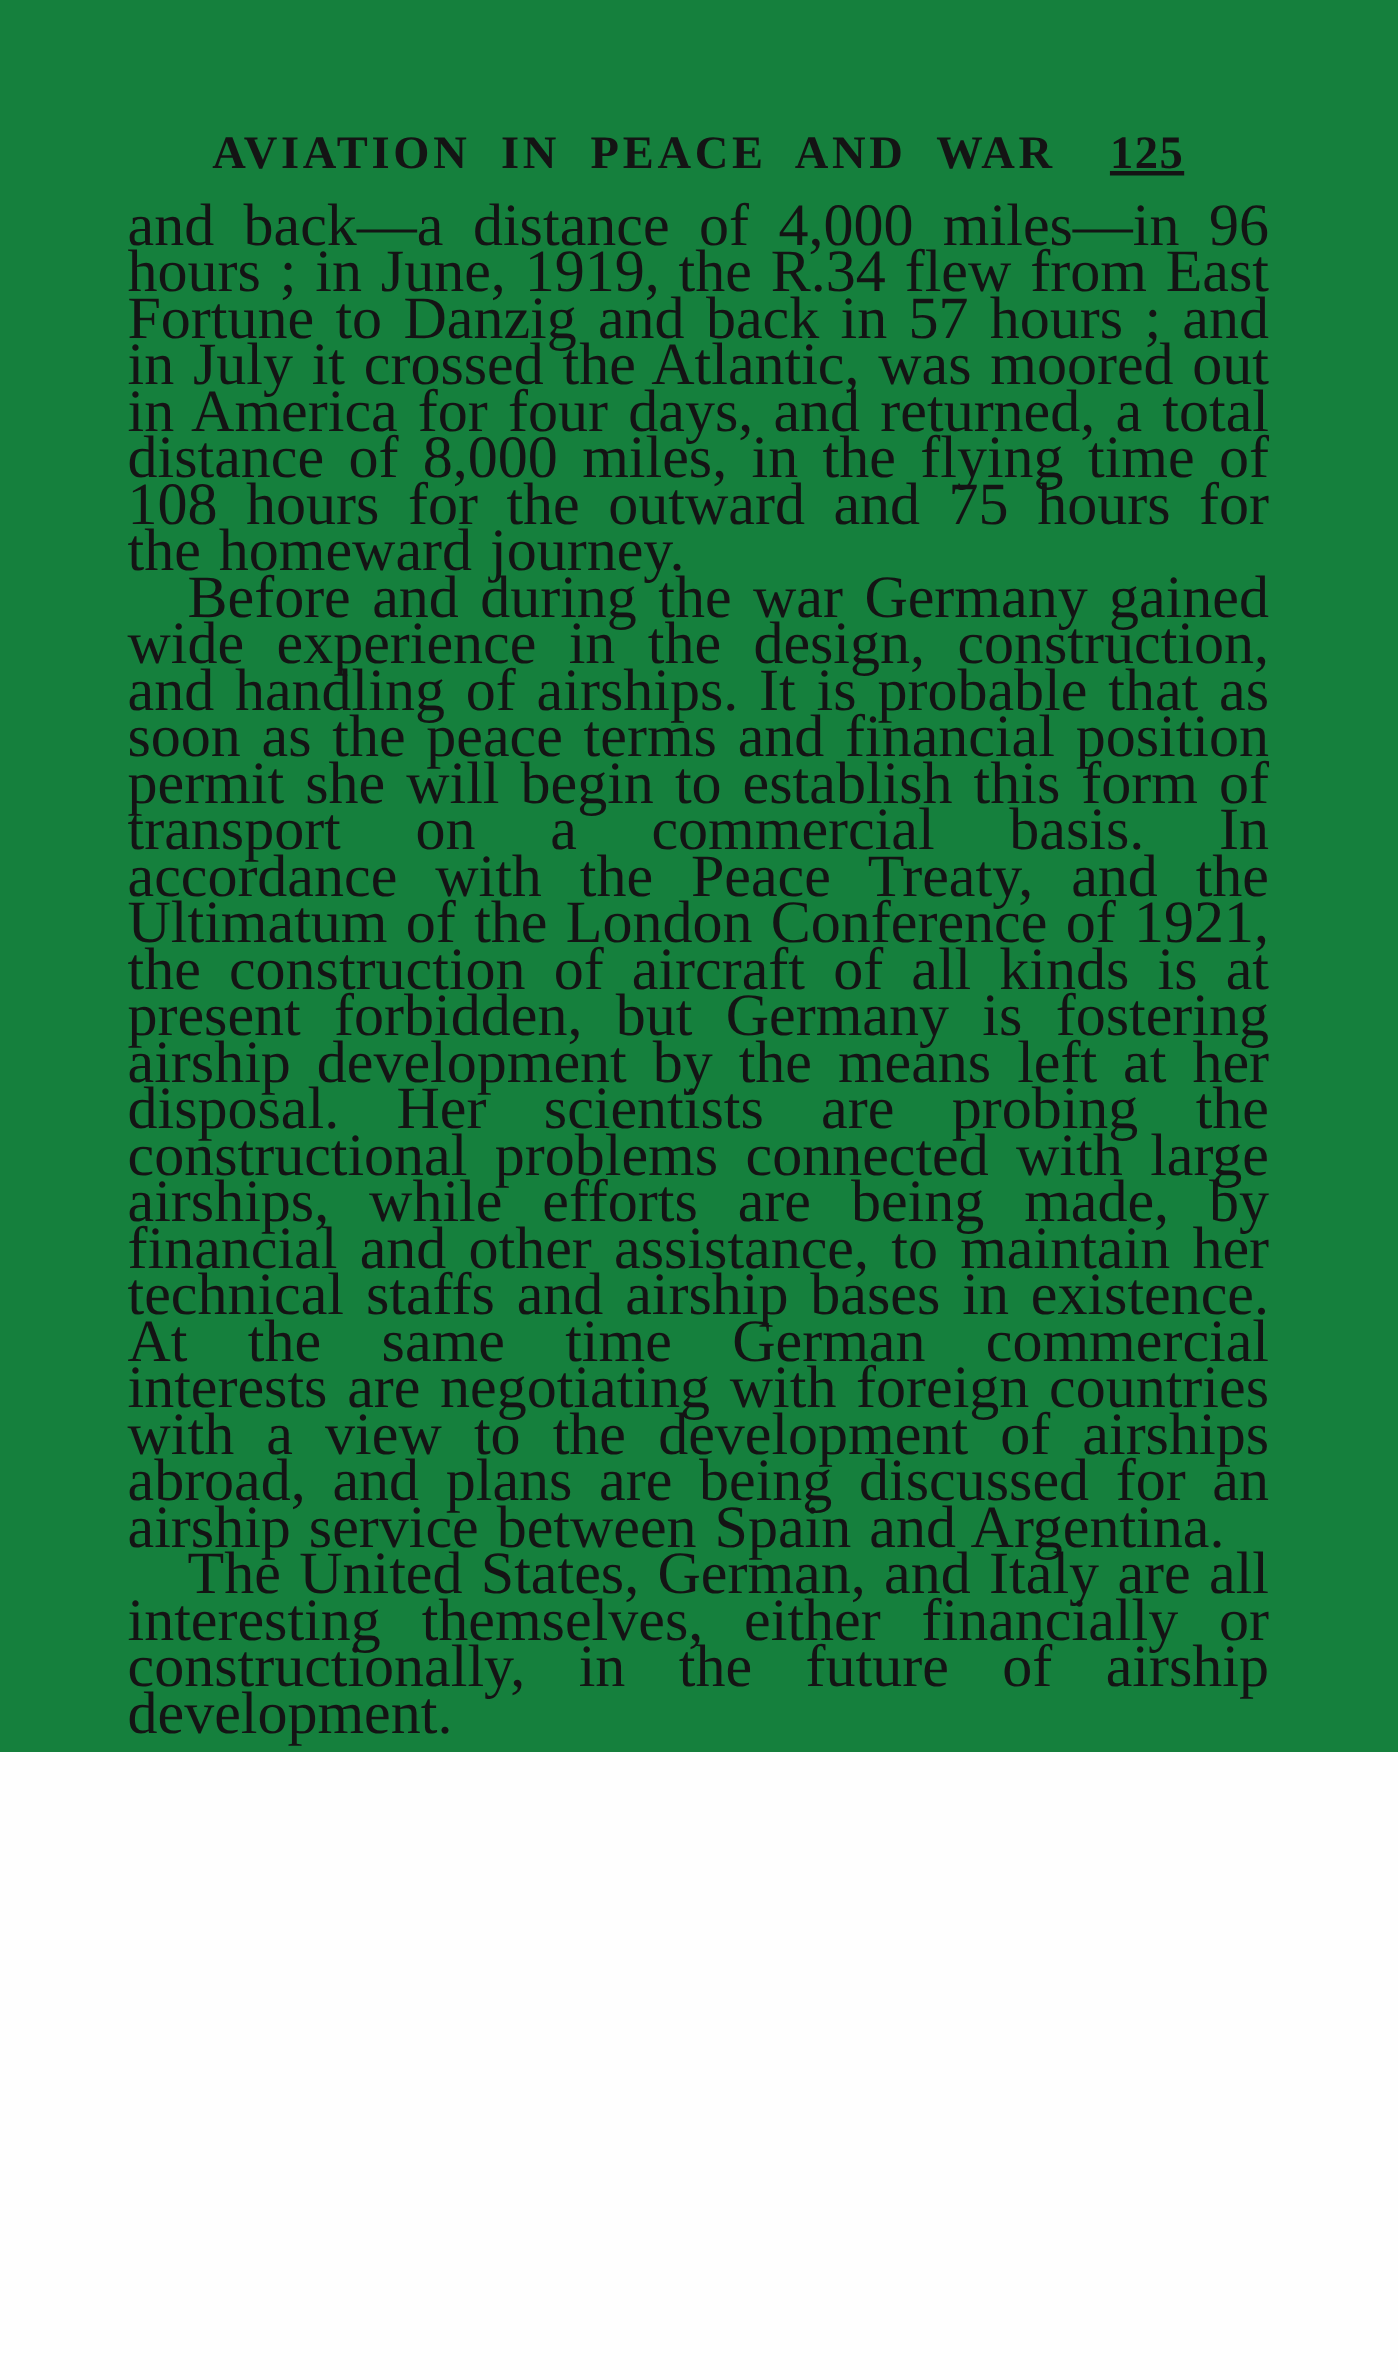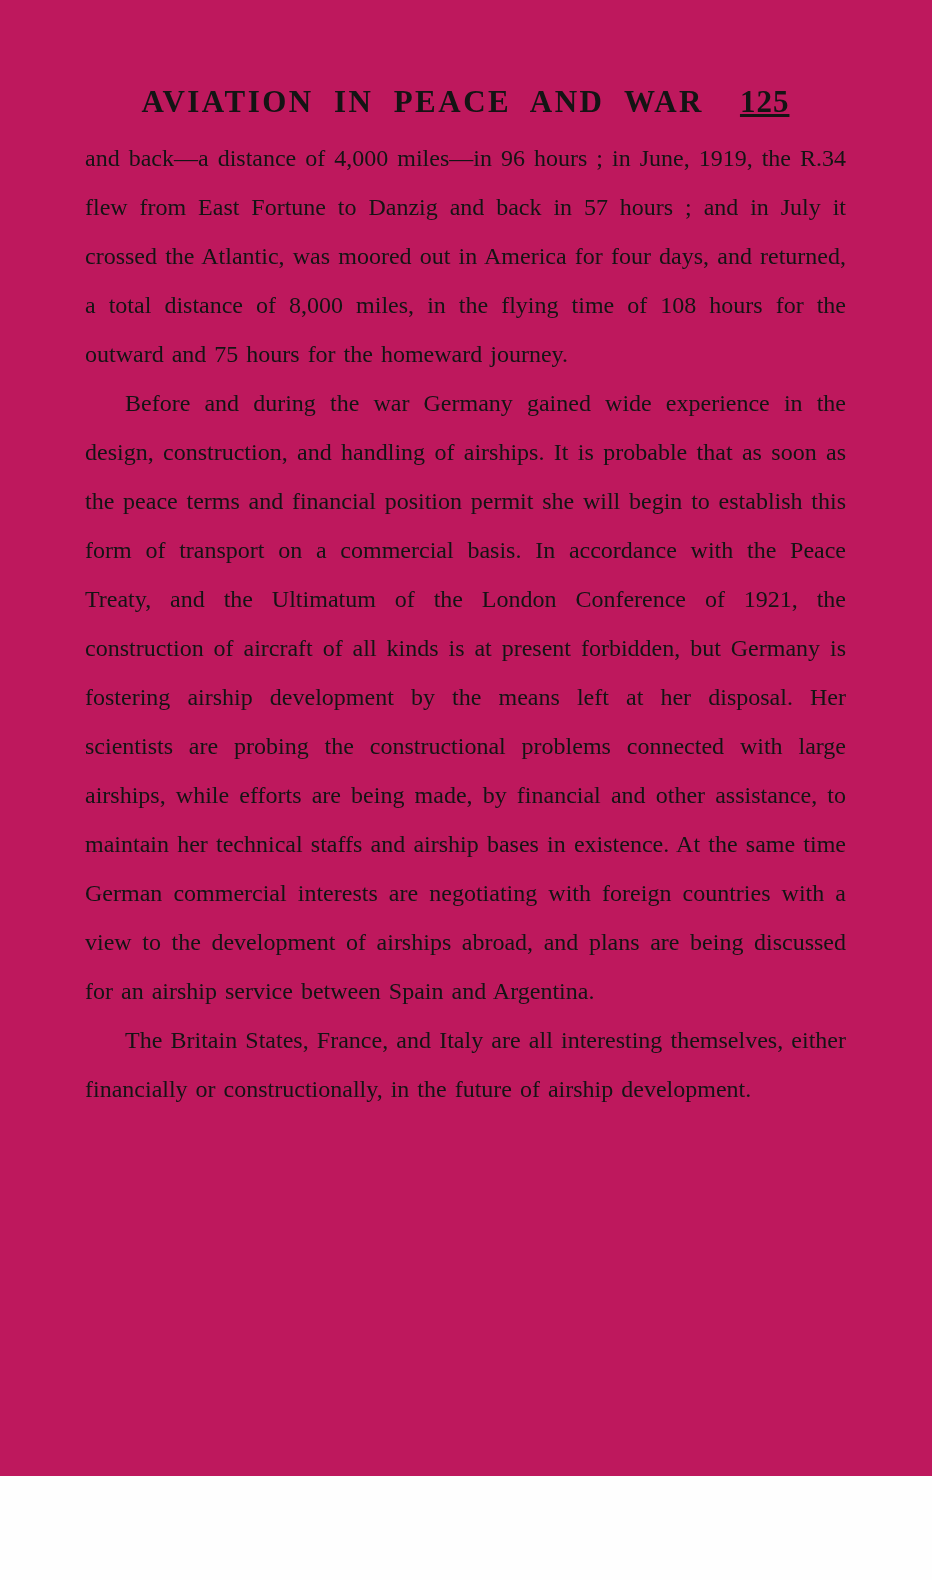--- a/index.html
+++ b/index.html
@@ -10,58 +10,58 @@
     width: 932px;
     height: 1580px;
     background: #fefefe;
     color: #141414;
     font-family: "Liberation Serif", "DejaVu Serif", serif;
     overflow: hidden;
   }
   .page {
     box-sizing: border-box;
     width: 932px;
-    height: 1476px;
+    height: 1168px;
     padding: 84px 86px 0 85px;
-    background: #be185d;
+    background: #15803d;
   }
   .running-header {
     display: flex;
     justify-content: center;
     align-items: baseline;
     gap: 36px;
     font-size: 31px;
     font-weight: 700;
     letter-spacing: 2.5px;
     word-spacing: 10px;
     margin-bottom: 14px;
     white-space: nowrap;
   }
   .running-header .pagenum {
     letter-spacing: 1px;
     word-spacing: normal;
     text-decoration: underline;
   }
   .body-text p {
-    font-size: 24px;
-    line-height: 49px;
+    font-size: 40px;
+    line-height: 31px;
     text-align: justify;
     margin: 0;
     word-spacing: 2px;
   }
   .body-text p.indent {
     text-indent: 40px;
   }
 </style>
 </head>
 <body>
 
 <div class="page">
   <div class="running-header">
     <span class="title">AVIATION IN PEACE AND WAR</span>
     <span class="pagenum">125</span>
   </div>
   <div class="body-text">
     <p>and back—a distance of 4,000 miles—in 96 hours ; in June, 1919, the R.34 flew from East Fortune to Danzig and back in 57 hours ; and in July it crossed the Atlantic, was moored out in America for four days, and returned, a total distance of 8,000 miles, in the flying time of 108 hours for the outward and 75 hours for the homeward journey.</p>
     <p class="indent">Before and during the war Germany gained wide experience in the design, construction, and handling of airships.  It is probable that as soon as the peace terms and financial position permit she will begin to establish this form of transport on a commercial basis.  In accordance with the Peace Treaty, and the Ultimatum of the London Conference of 1921, the construction of aircraft of all kinds is at present forbidden, but Germany is fostering airship development by the means left at her disposal.  Her scientists are probing the constructional problems connected with large airships, while efforts are being made, by financial and other assistance, to maintain her technical staffs and airship bases in existence.  At the same time German commercial interests are negotiating with foreign countries with a view to the development of airships abroad, and plans are being discussed for an airship service between Spain and Argentina.</p>
-    <p class="indent">The Britain States, France, and Italy are all interesting themselves, either financially or constructionally, in the future of airship development.</p>
+    <p class="indent">The United States, German, and Italy are all interesting themselves, either financially or constructionally, in the future of airship development.</p>
   </div>
 </div>
 
 </body></html>

